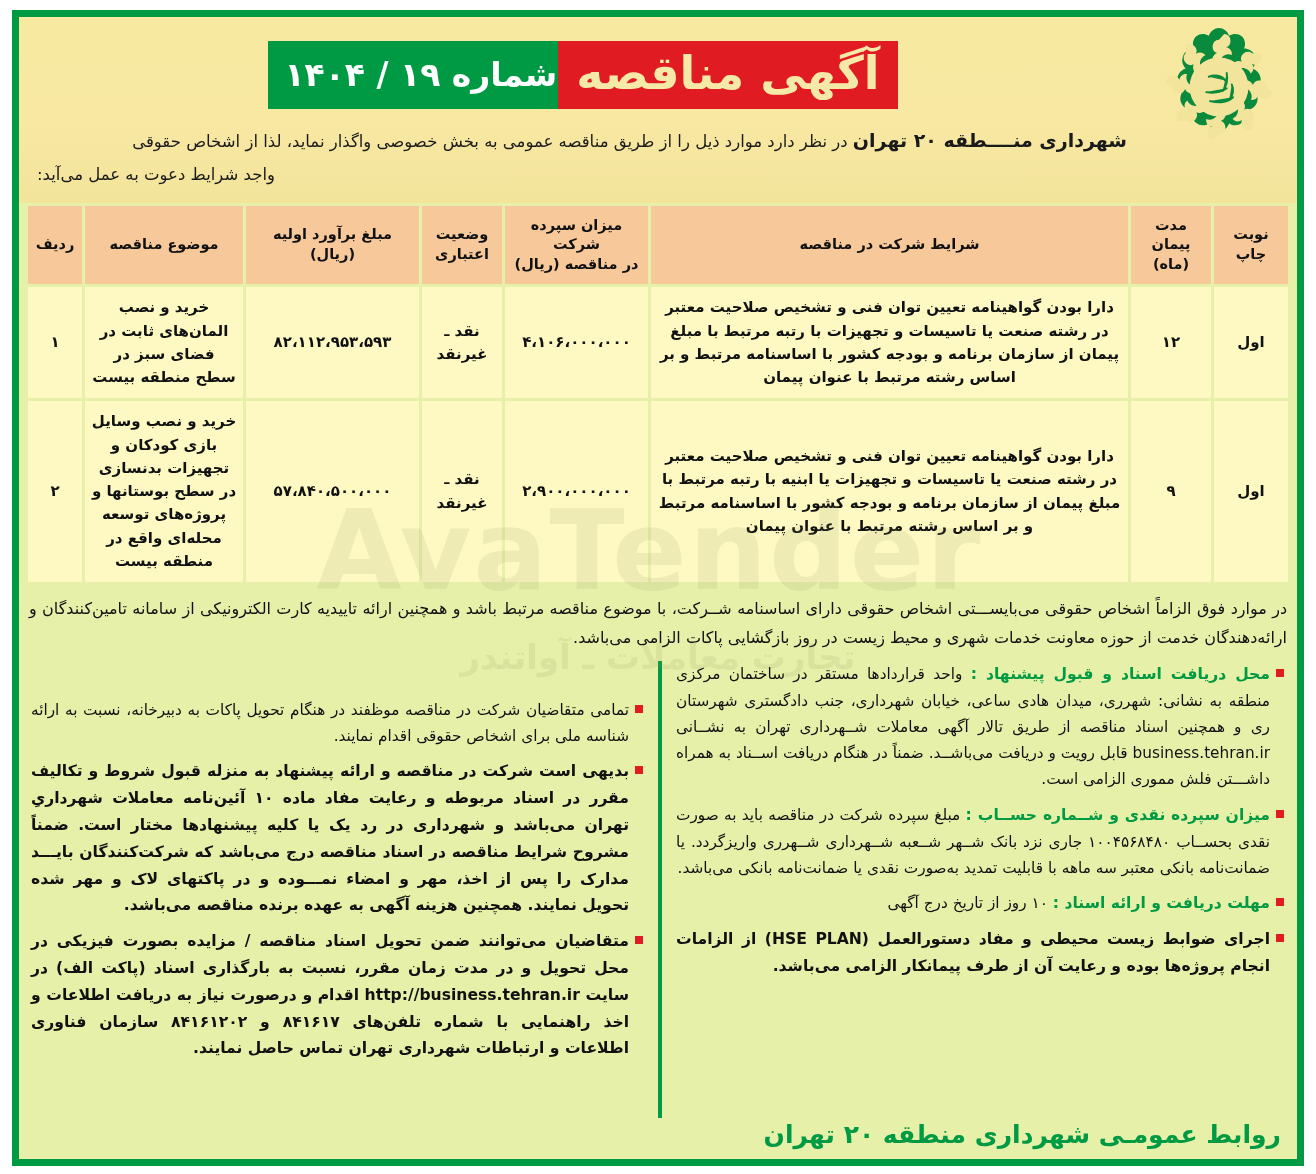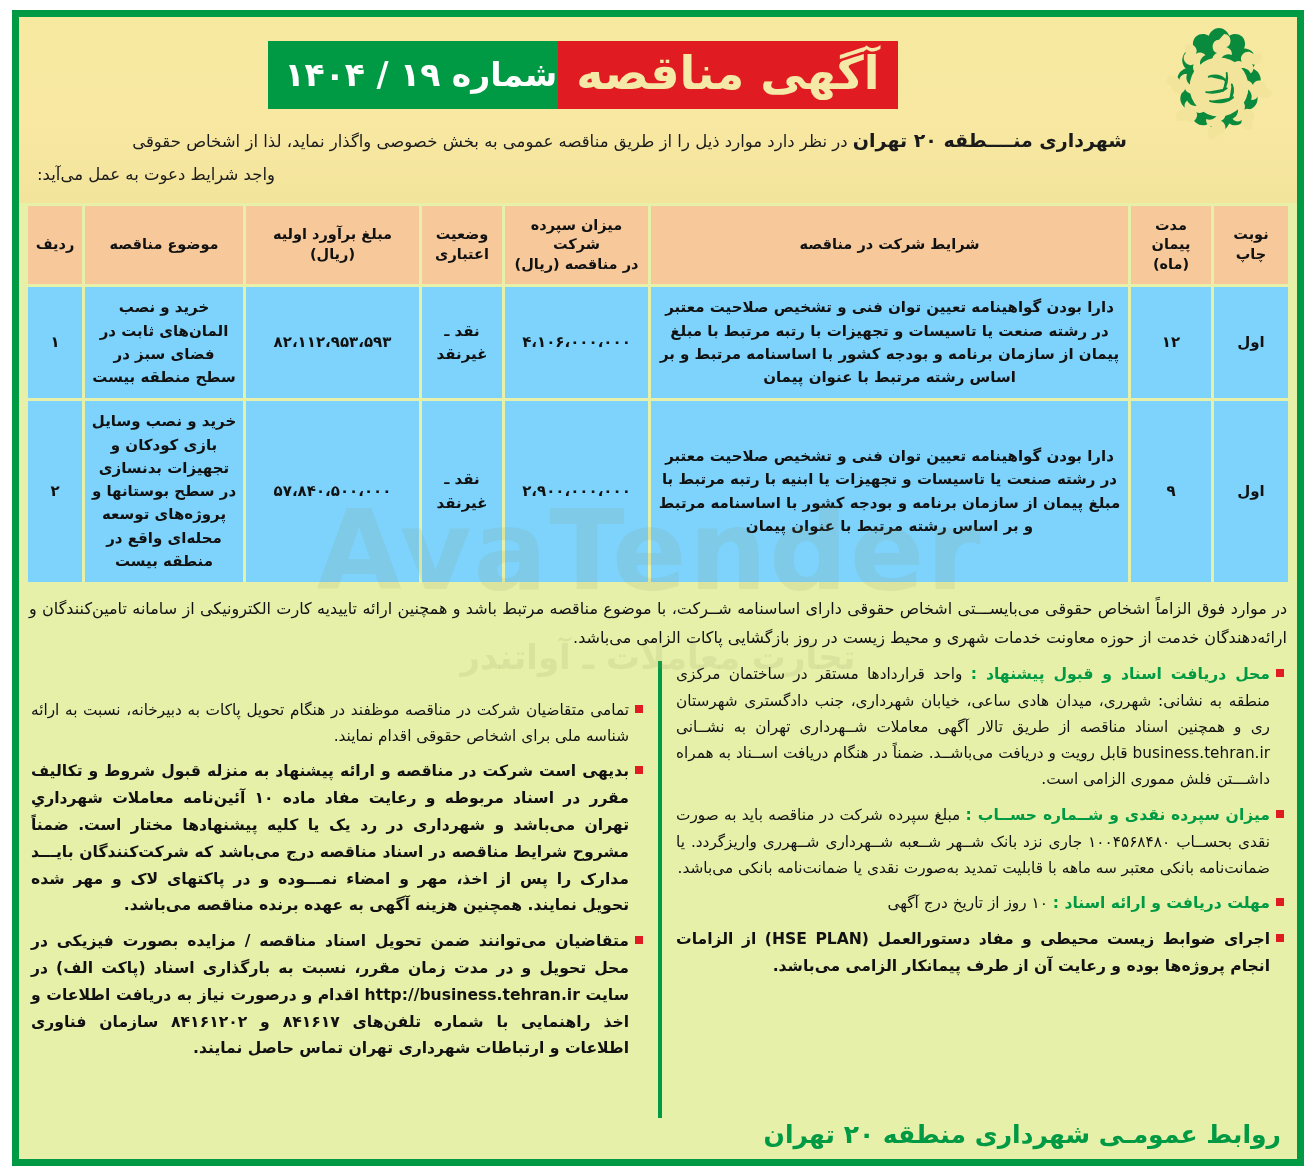--- a/index.html
+++ b/index.html
@@ -88,21 +88,21 @@
     background:#f6c89a;
     color:#111;
     font-size:14.5px;
     font-weight:bold;
     line-height:1.35;
     padding:10px 4px;
     vertical-align:middle;
     text-align:center;
   }
   table.tender td{
-    background:#7dd3fc;
+    background:#fef9c3;
     color:#111;
     font-size:15px;
     font-weight:bold;
     padding:9px 6px;
     vertical-align:middle;
     text-align:center;
     line-height:1.55;
   }
   td.subject{line-height:1.6;font-size:15.5px;}
   td.terms{

